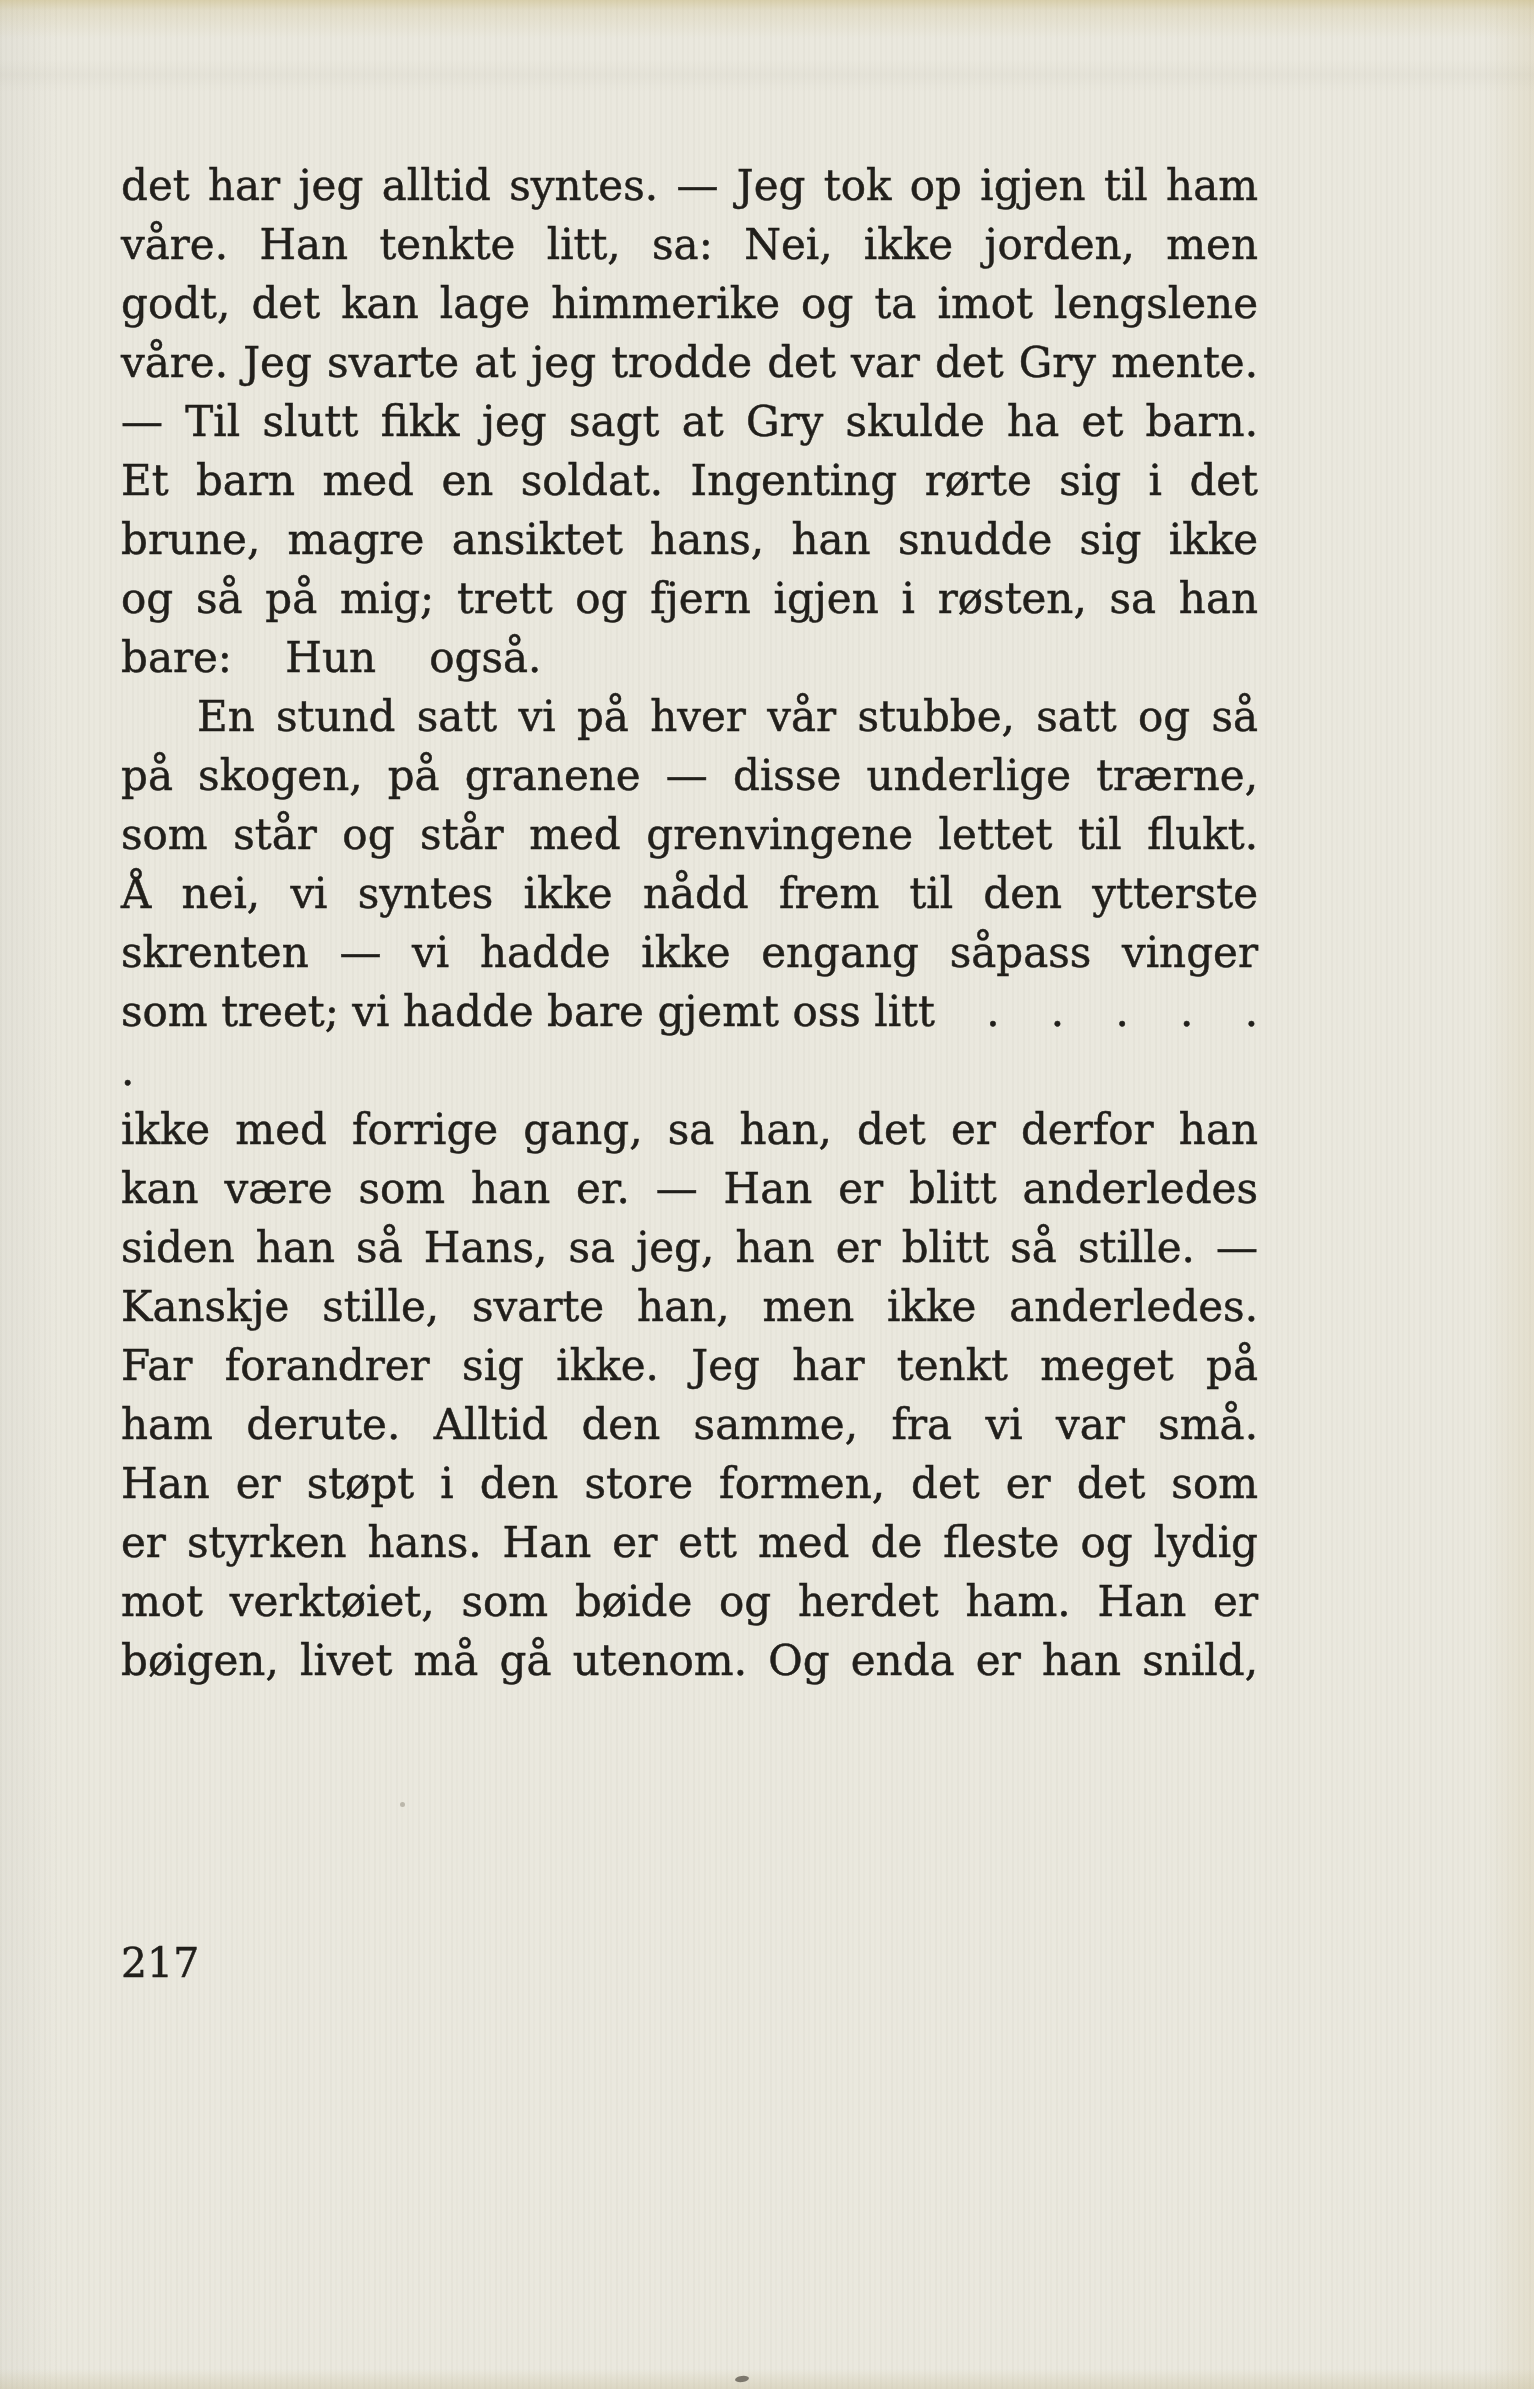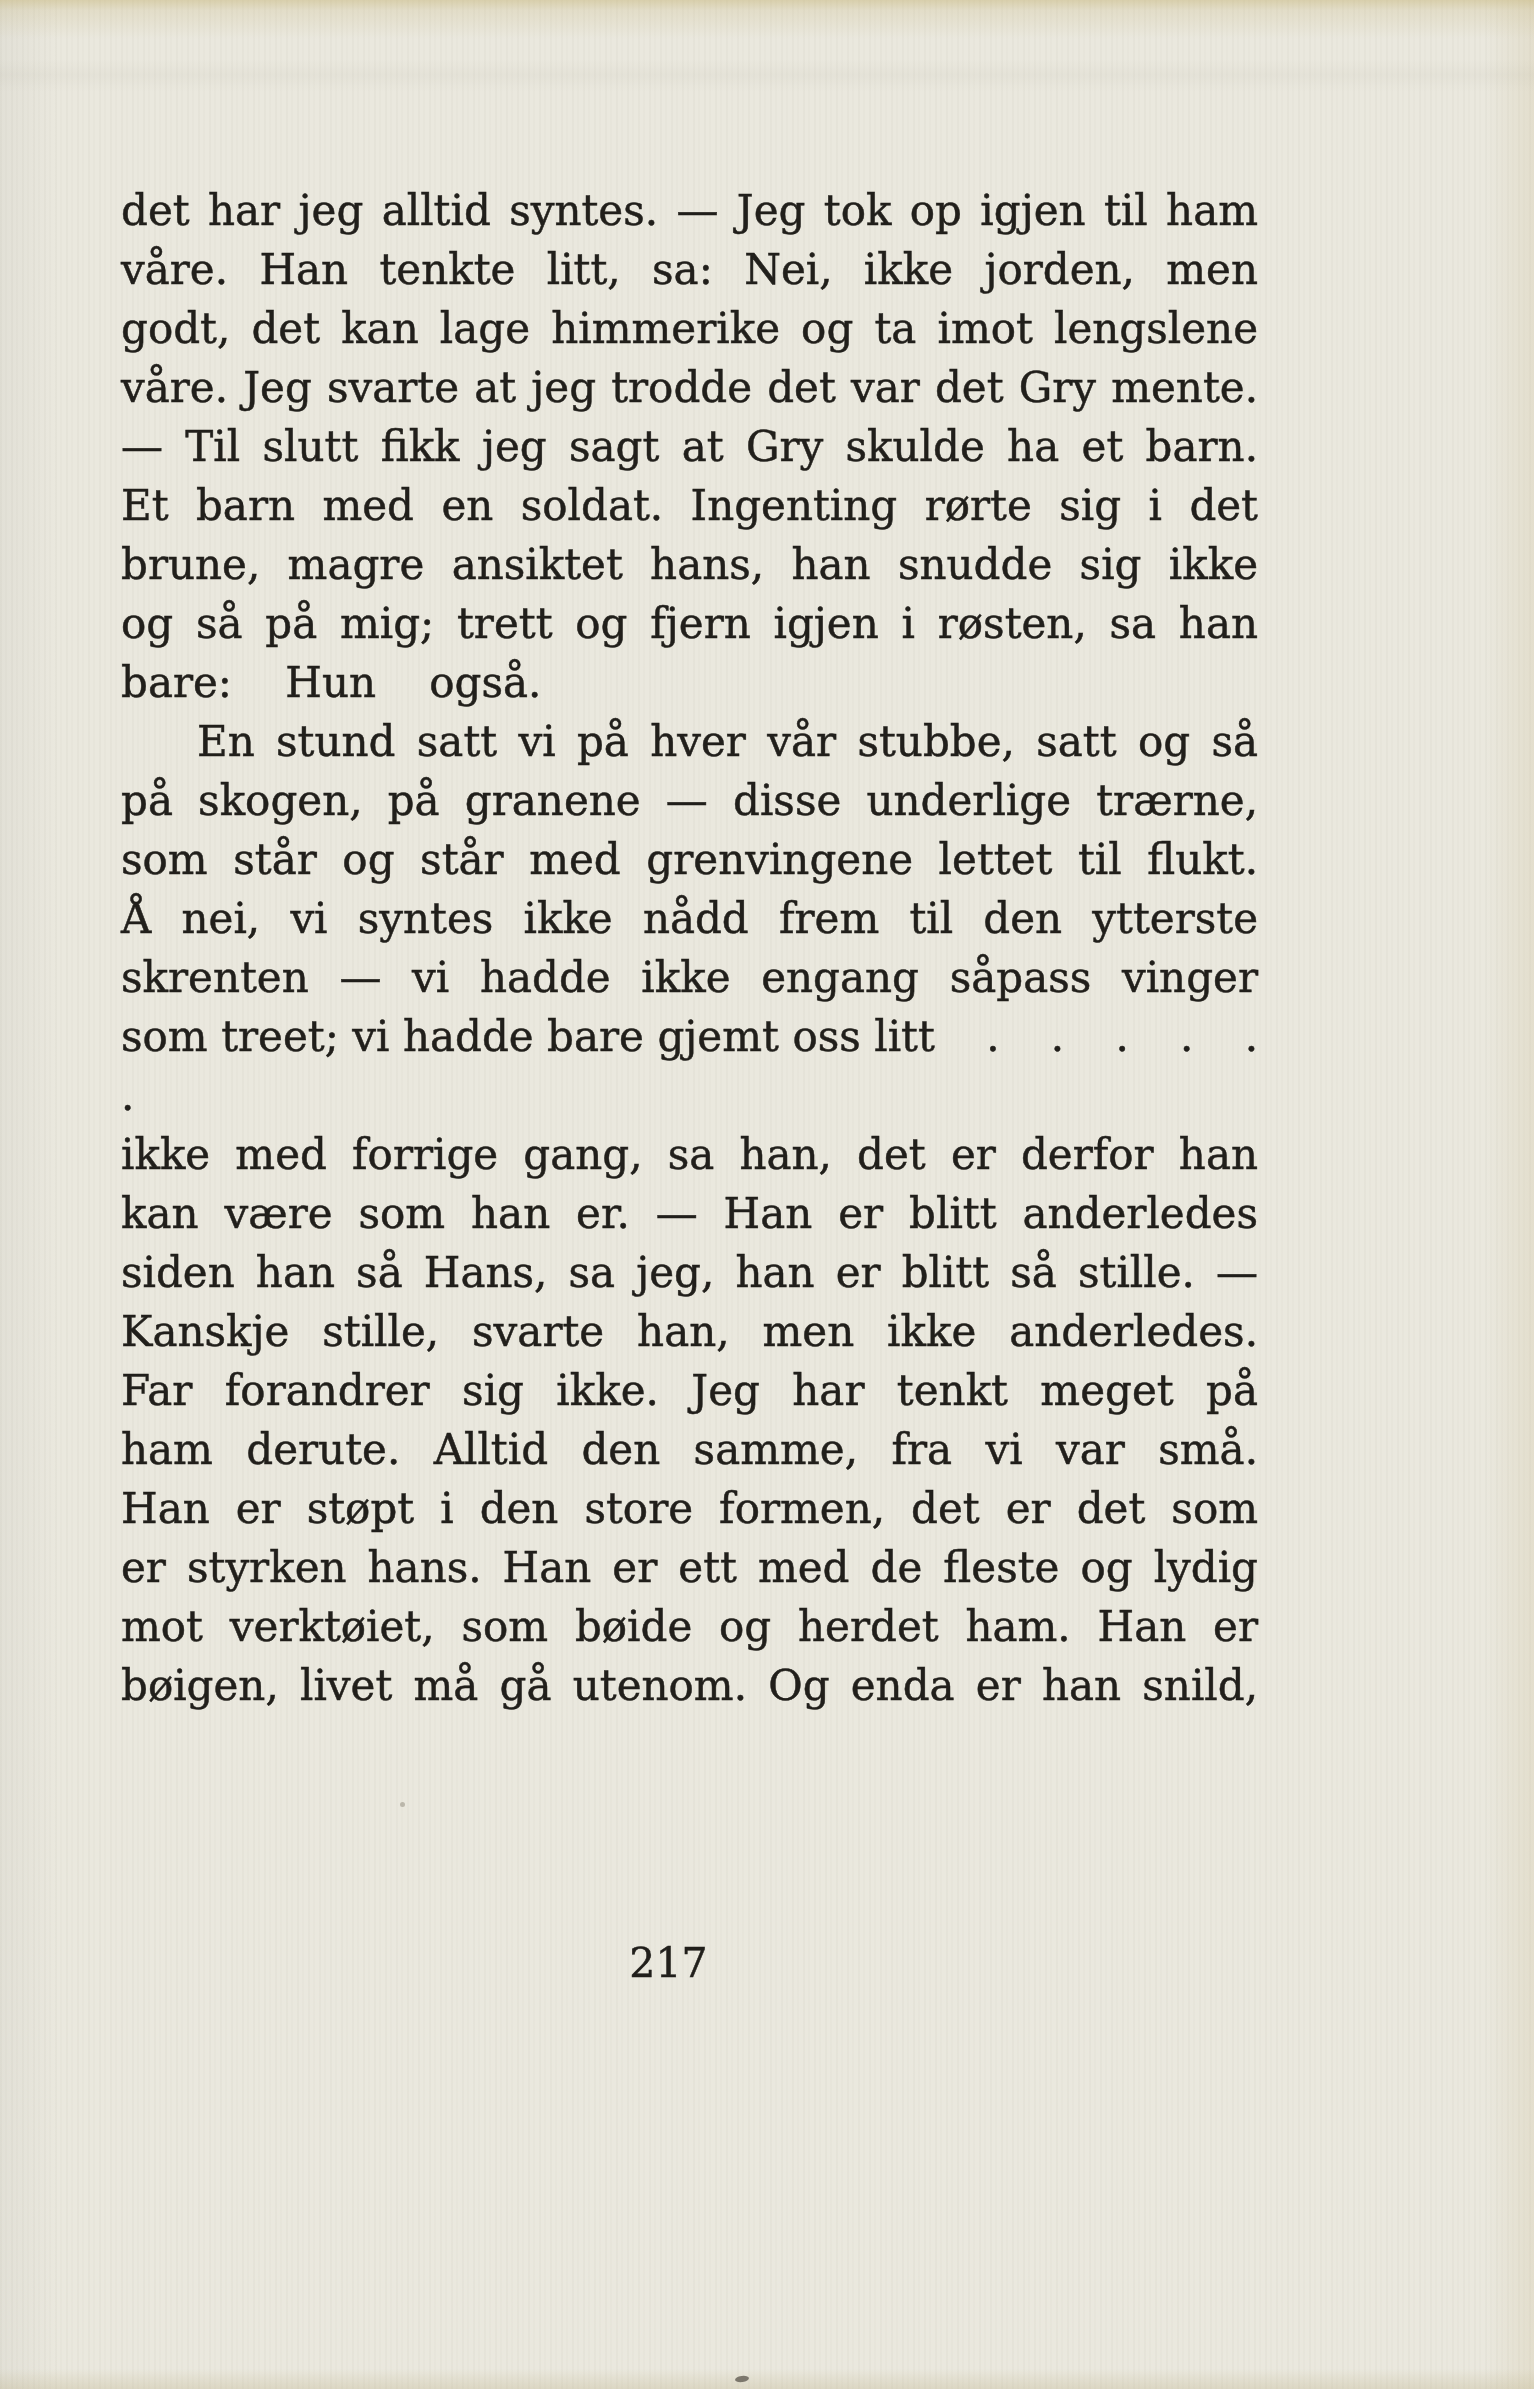--- a/index.html
+++ b/index.html
@@ -28,21 +28,21 @@
         rgba(125,120,100,0.045) 0px, rgba(125,120,100,0.045) 1.7px,
         rgba(0,0,0,0) 1.7px, rgba(0,0,0,0) 5.1px,
         rgba(150,145,125,0.035) 5.1px, rgba(150,145,125,0.035) 6.8px,
         rgba(0,0,0,0) 6.8px, rgba(0,0,0,0) 11px),
       #eae8de;
   }
 
   .text-block {
     position: absolute;
     left: 121px;
-    top: 181px;
+    top: 156px;
     width: 1137px;
     font-size: 42px;
     line-height: 59px;
     color: #211f1b;
     -webkit-text-stroke: 0.5px #211f1b;
     letter-spacing: 0px;
   }
   .line {
     text-align: justify;
     text-align-last: justify;
@@ -58,21 +58,21 @@
   }
   .dots {
     word-spacing: 0.9em;
   }
 
   .folio {
     position: absolute;
     left: 121px;
     top: 1939px;
     width: 1095px;
-    text-align: center;
+    text-align: left;
     font-size: 41px;
     line-height: 48px;
     color: #211f1b;
     -webkit-text-stroke: 0.5px #211f1b;
   }
 
   .ink-speck {
     position: absolute;
     left: 735px;
     top: 2376px;

